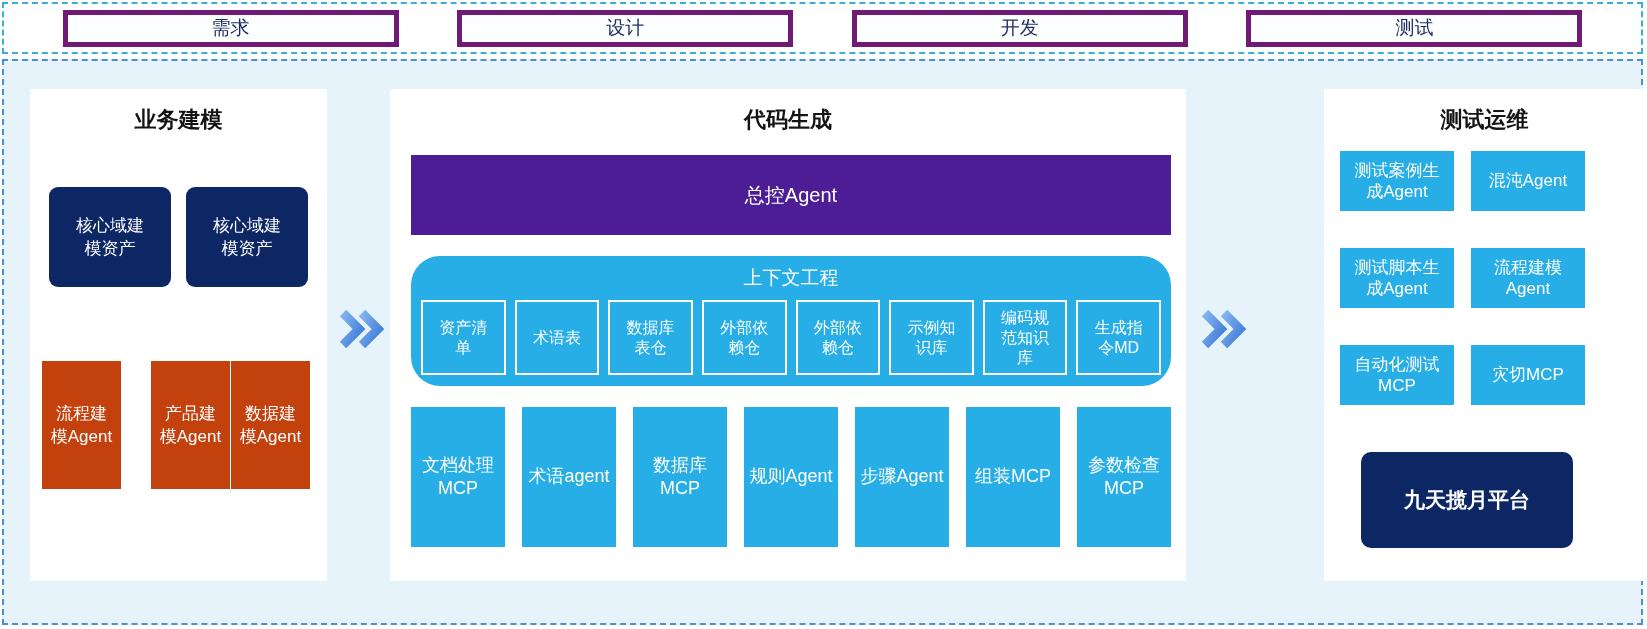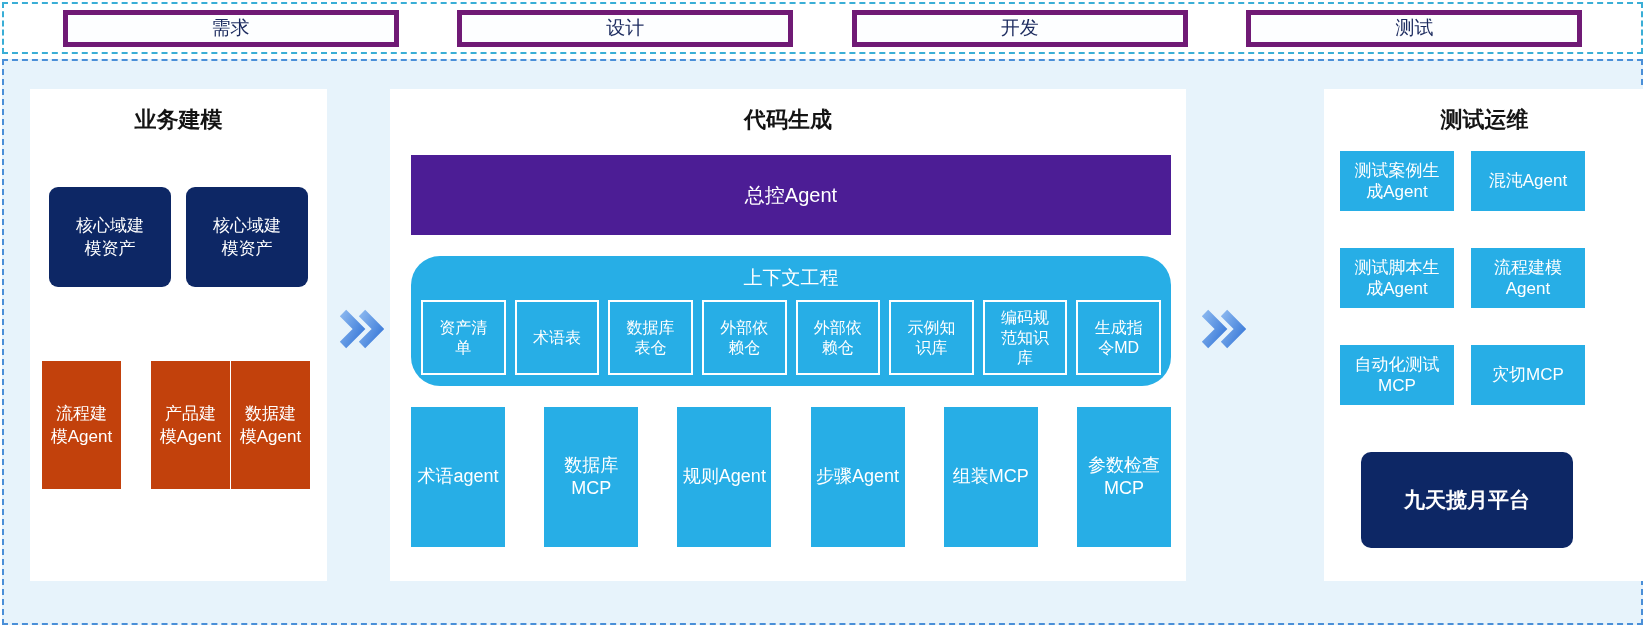--- a/index.html
+++ b/index.html
@@ -247,20 +247,21 @@
           <div class="context-item">数据库表仓</div>
           <div class="context-item">外部依赖仓</div>
           <div class="context-item">外部依赖仓</div>
           <div class="context-item">示例知识库</div>
           <div class="context-item">编码规范知识库</div>
           <div class="context-item">生成指令MD</div>
         </div>
       </div>
 
       <div class="tools-row">
+        <div class="tool-box">文档处理MCP</div>
         <div class="tool-box">术语agent</div>
         <div class="tool-box">数据库MCP</div>
         <div class="tool-box">规则Agent</div>
         <div class="tool-box">步骤Agent</div>
         <div class="tool-box">组装MCP</div>
         <div class="tool-box">参数检查MCP</div>
       </div>
     </section>
 
     <div class="flow-arrow flow-arrow-2">

